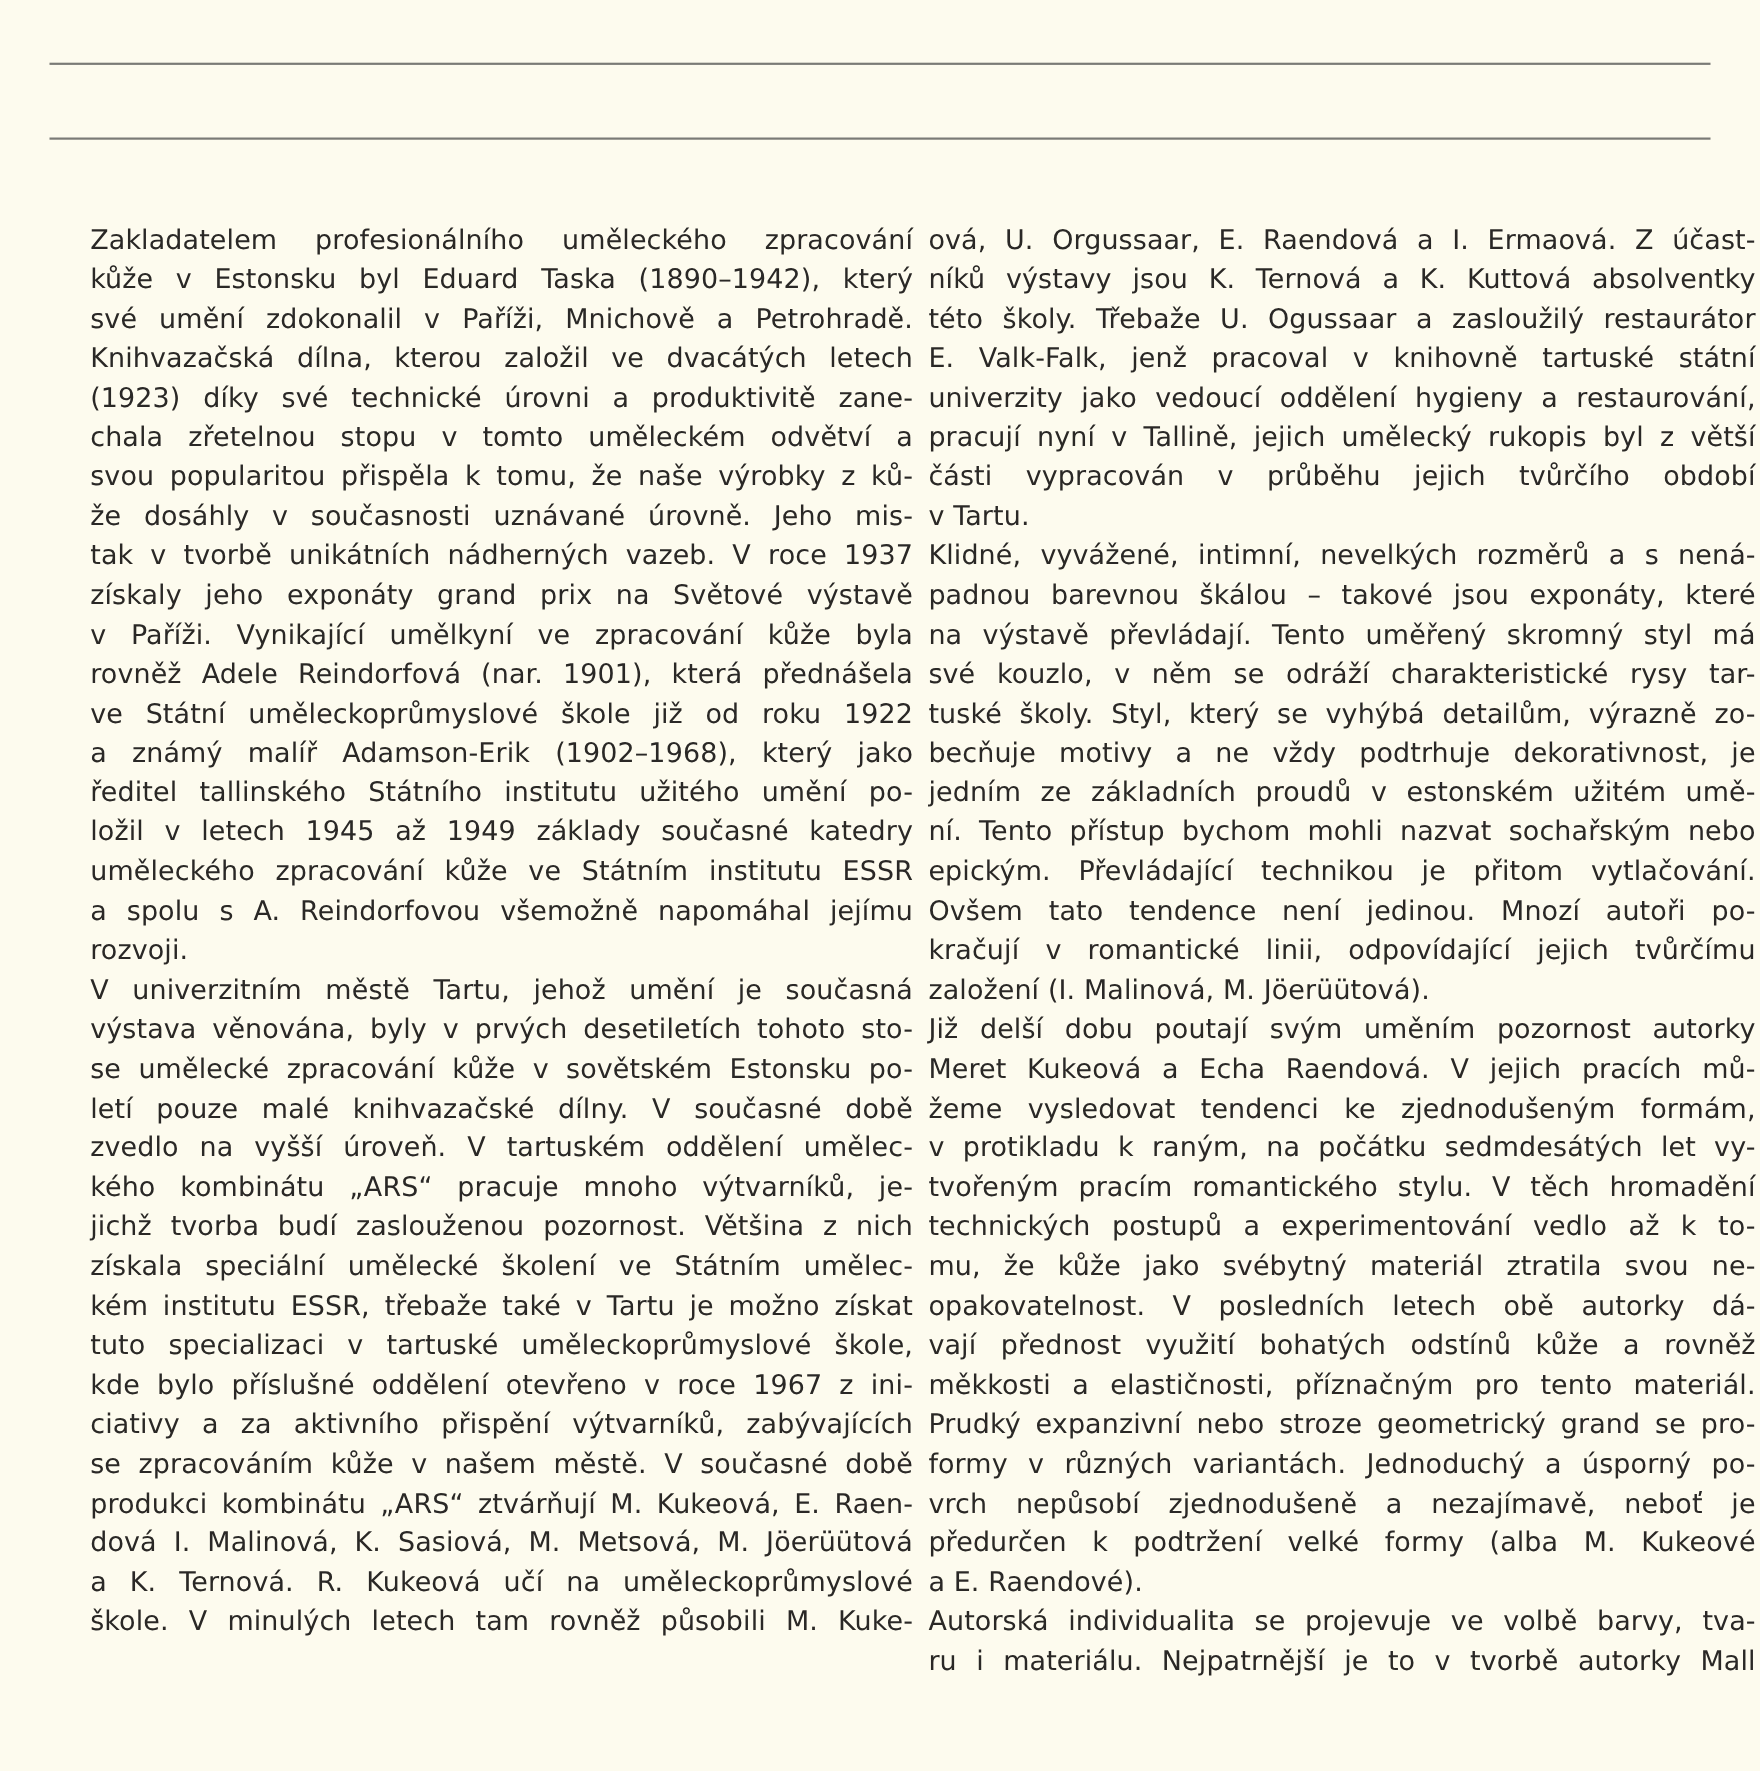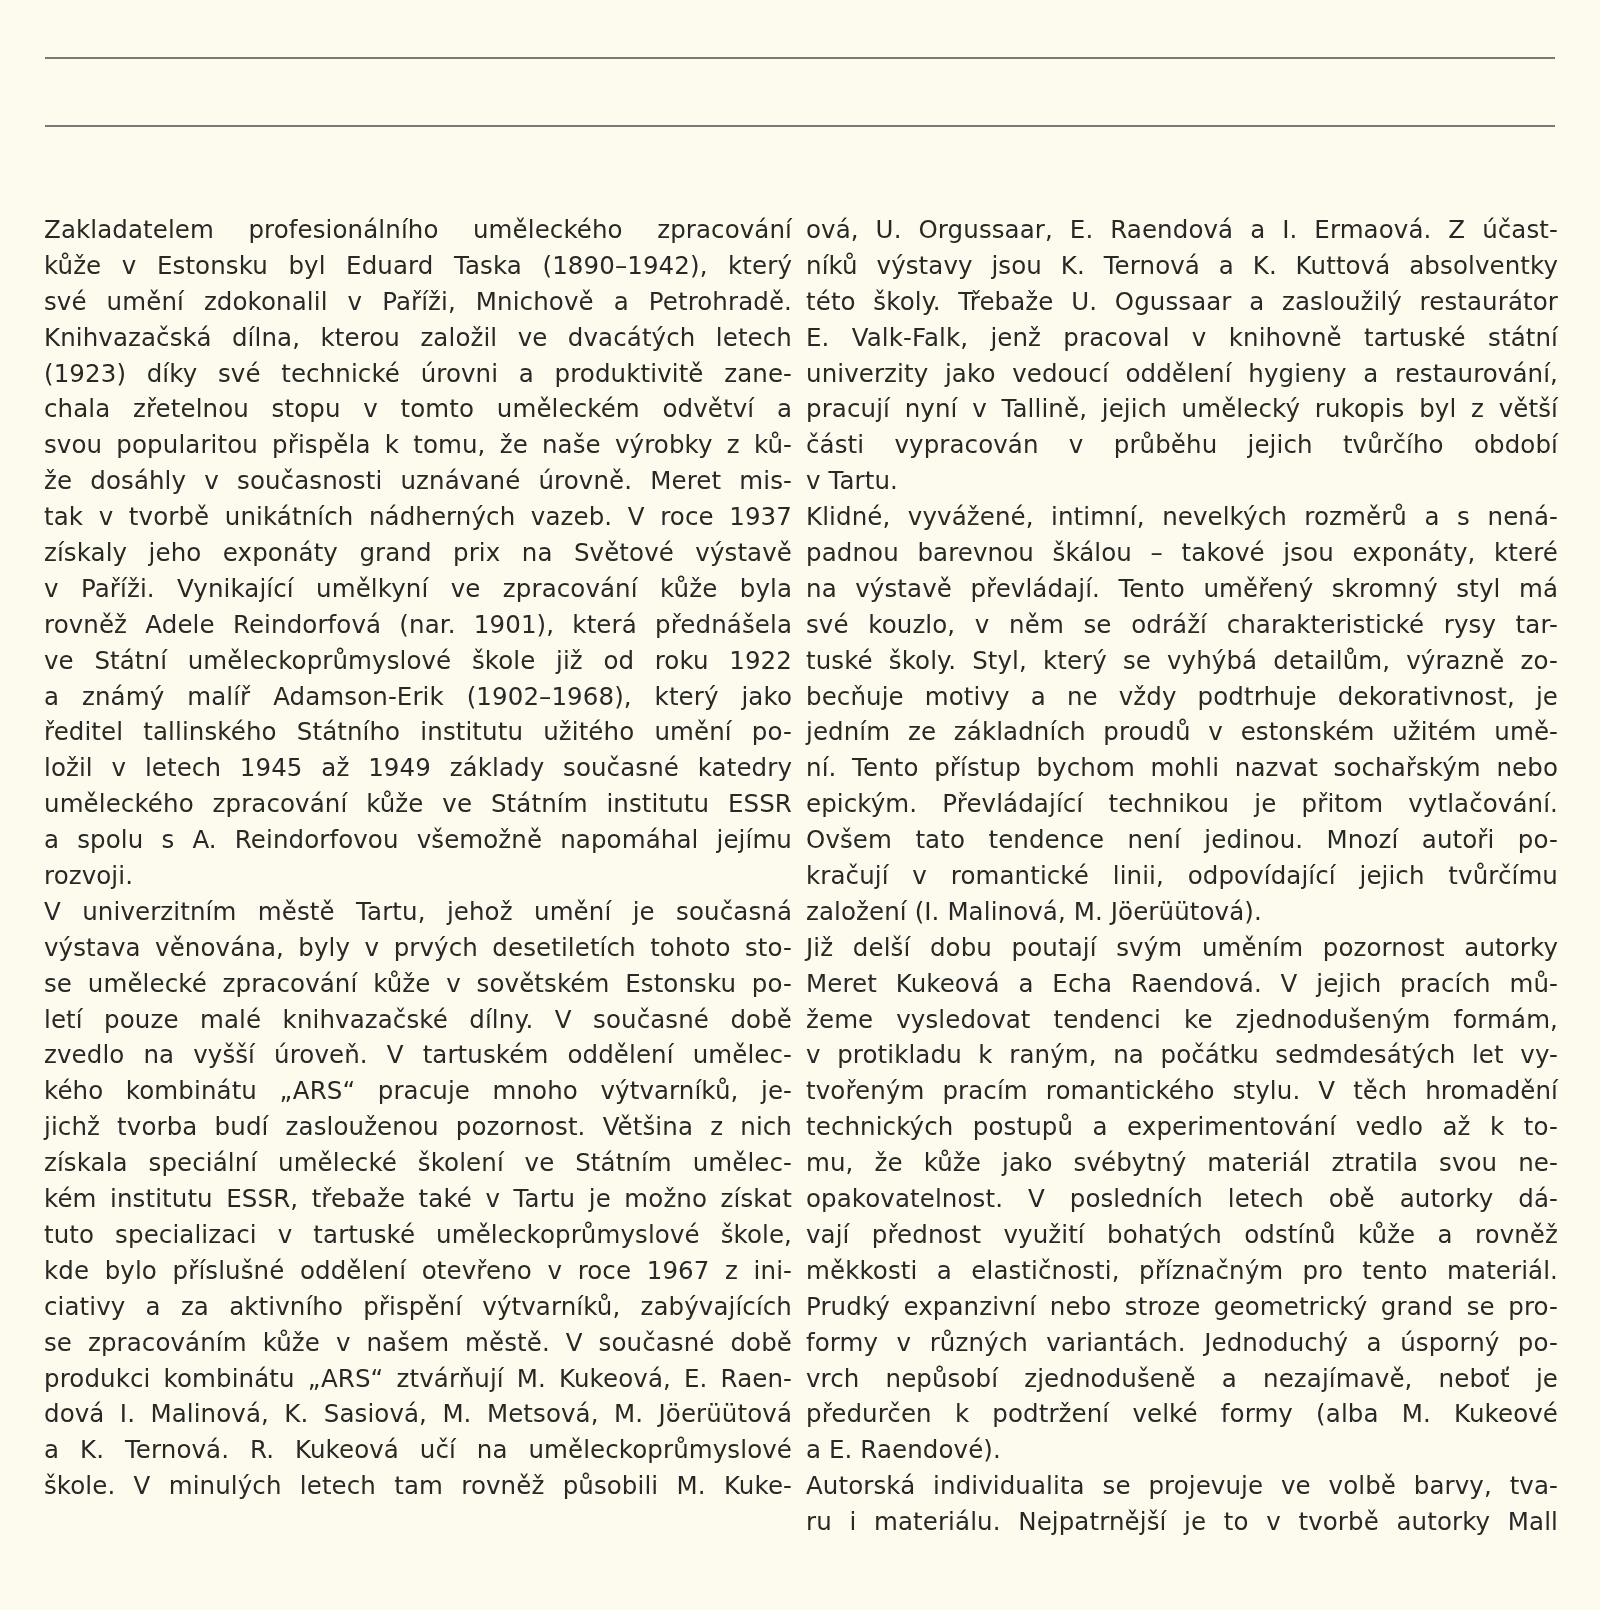--- a/index.html
+++ b/index.html
@@ -19,22 +19,23 @@
       position: absolute;
       left: 45px;
       width: 1510px;
       height: 0;
       border-top: 2px solid #7a7a76;
     }
     .rule.top { top: 57px; }
     .rule.second { top: 125px; }
     .column {
       position: absolute;
-      top: 212px;
+      top: 200px;
       width: 748px;
+      margin-left: 38px;
     }
     .column.left { left: 44px; }
     .column.right { left: 806px; width: 752px; }
     .line {
       display: block;
       height: 35.9px;
       line-height: 35.9px;
       font-size: 24.5px;
       white-space: nowrap;
       text-align: justify;
@@ -52,21 +53,21 @@
 <div class="rule second"></div>
 
 <div class="column left" id="col-left">
     <span class="line">Zakladatelem profesionálního uměleckého zpracování</span>
     <span class="line">kůže v Estonsku byl Eduard Taska (1890–1942), který</span>
     <span class="line">své umění zdokonalil v Paříži, Mnichově a Petrohradě.</span>
     <span class="line">Knihvazačská dílna, kterou založil ve dvacátých letech</span>
     <span class="line">(1923) díky své technické úrovni a produktivitě zane-</span>
     <span class="line">chala zřetelnou stopu v tomto uměleckém odvětví a</span>
     <span class="line">svou popularitou přispěla k tomu, že naše výrobky z ků-</span>
-    <span class="line">že dosáhly v současnosti uznávané úrovně. Meret mis-</span>
+    <span class="line">že dosáhly v současnosti uznávané úrovně. Jeho mis-</span>
     <span class="line">tak v tvorbě unikátních nádherných vazeb. V roce 1937</span>
     <span class="line">získaly jeho exponáty grand prix na Světové výstavě</span>
     <span class="line">v Paříži. Vynikající umělkyní ve zpracování kůže byla</span>
     <span class="line">rovněž Adele Reindorfová (nar. 1901), která přednášela</span>
     <span class="line">ve Státní uměleckoprůmyslové škole již od roku 1922</span>
     <span class="line">a známý malíř Adamson-Erik (1902–1968), který jako</span>
     <span class="line">ředitel tallinského Státního institutu užitého umění po-</span>
     <span class="line">ložil v letech 1945 až 1949 základy současné katedry</span>
     <span class="line">uměleckého zpracování kůže ve Státním institutu ESSR</span>
     <span class="line">a spolu s A. Reindorfovou všemožně napomáhal jejímu</span>

